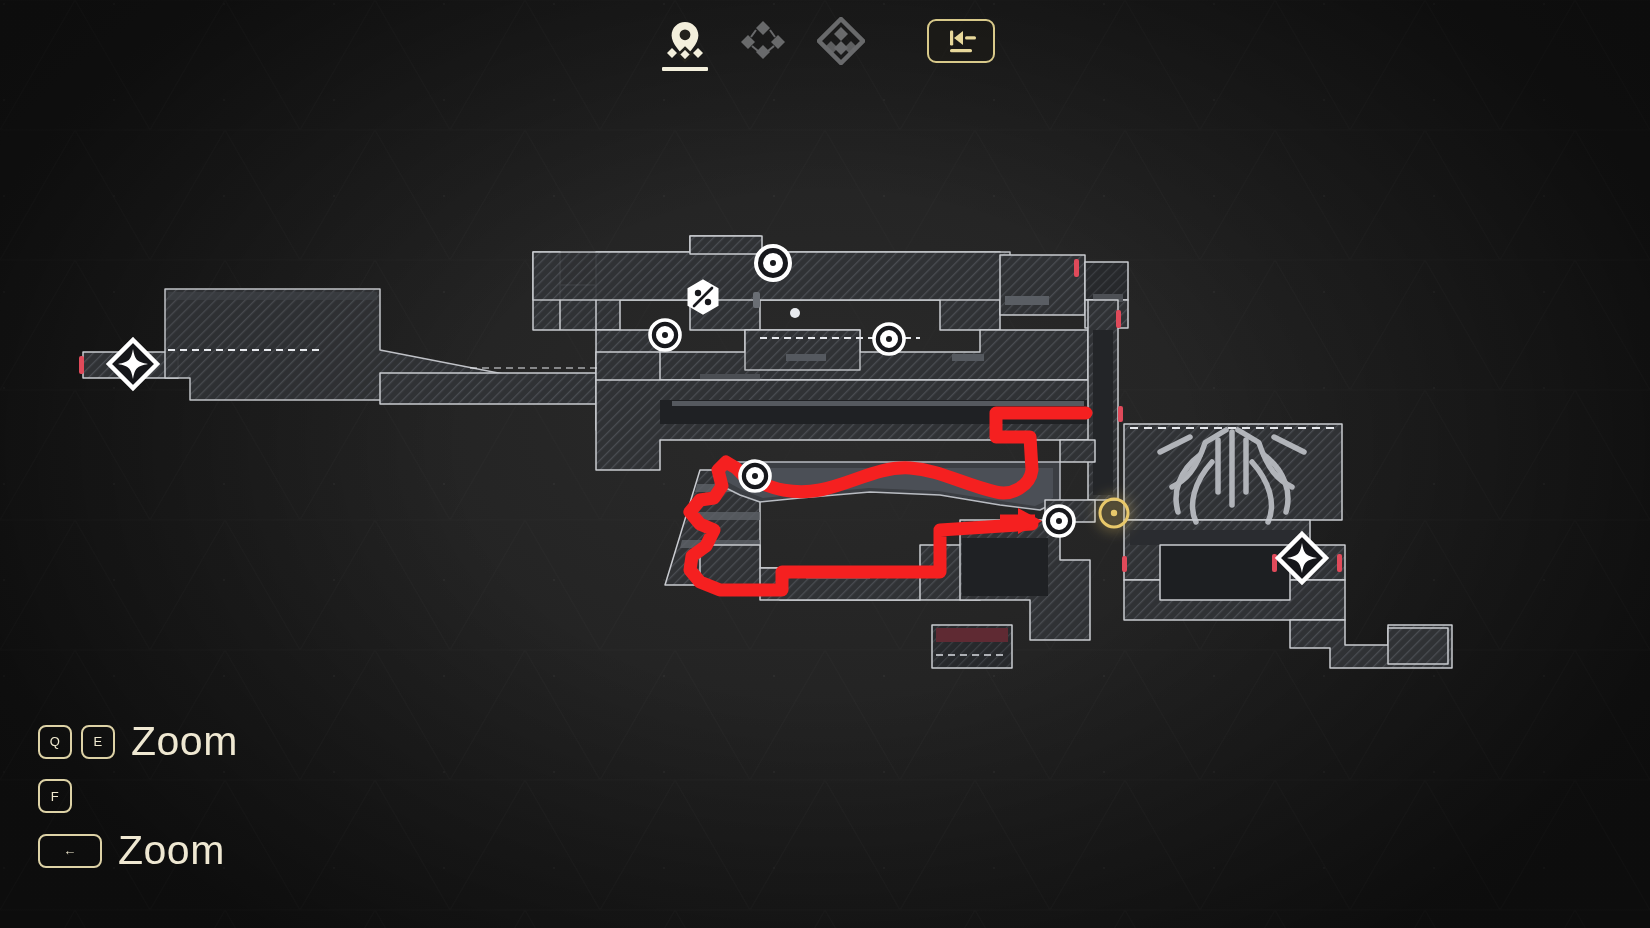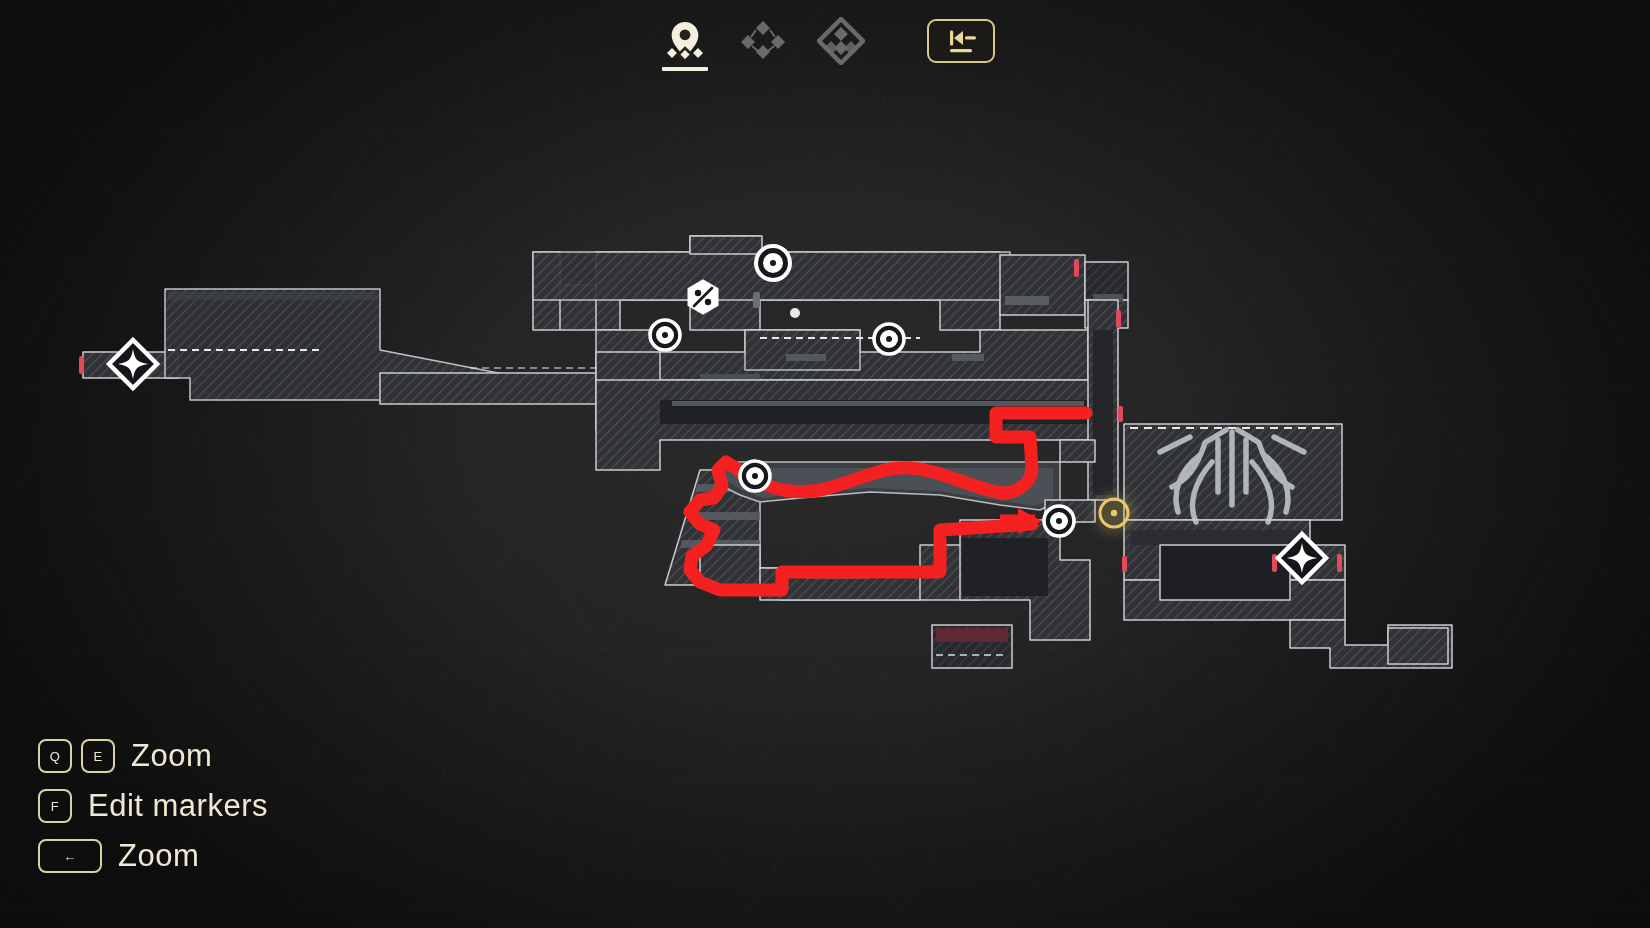--- a/index.html
+++ b/index.html
@@ -91,21 +91,21 @@
     min-width: 34px;
     display: flex; align-items: center; justify-content: center;
     color: #f0e9cf;
     font-size: 13px;
     font-family: "Liberation Sans", sans-serif;
     letter-spacing: .5px;
   }
   .keycap.wide { width: 64px; }
   .hint-label {
     color: #efe8d2;
-    font-size: 31px;
+    font-size: 41px;
     font-weight: 300;
     letter-spacing: .5px;
     font-family: "Liberation Sans", sans-serif;
     white-space: nowrap;
     text-align: right;
   }
   .hint-keys { display: flex; gap: 9px; margin-right: 4px; }
 </style>
 </head>
 <body>
@@ -399,21 +399,20 @@
         <div class="keycap">Q</div>
         <div class="keycap">E</div>
       </div>
       <span class="hint-label">Zoom</span>
     </div>
 
     <div class="hint-row">
       <div class="hint-keys">
         <div class="keycap">F</div>
       </div>
-      <span class="hint-label">Edit markers</span>
     </div>
 
     <div class="hint-row">
       <div class="hint-keys">
         <div class="keycap wide">←</div>
       </div>
       <span class="hint-label">Zoom</span>
     </div>
   </div>
 

